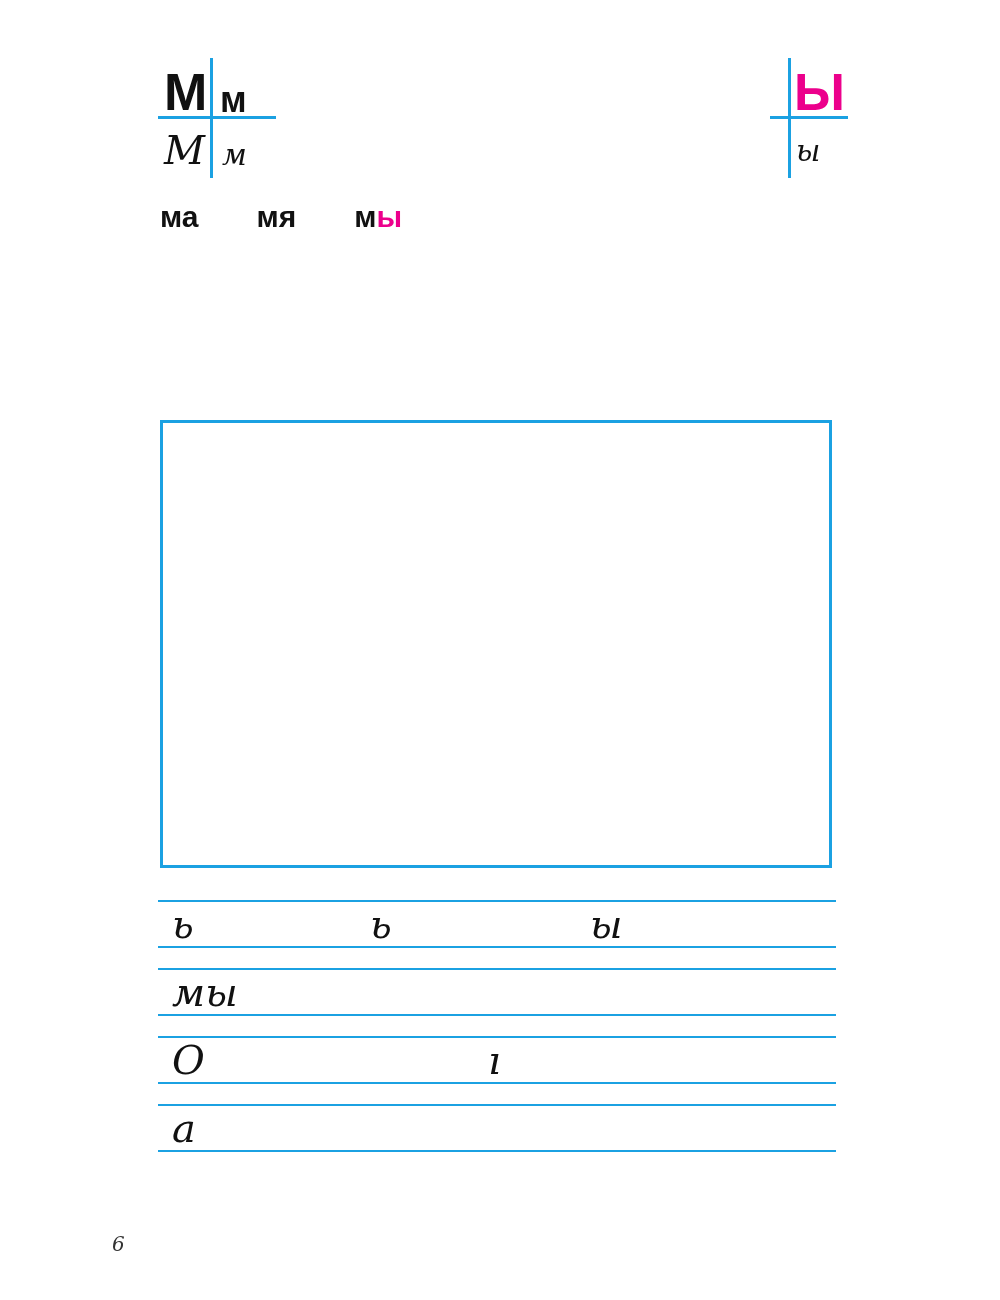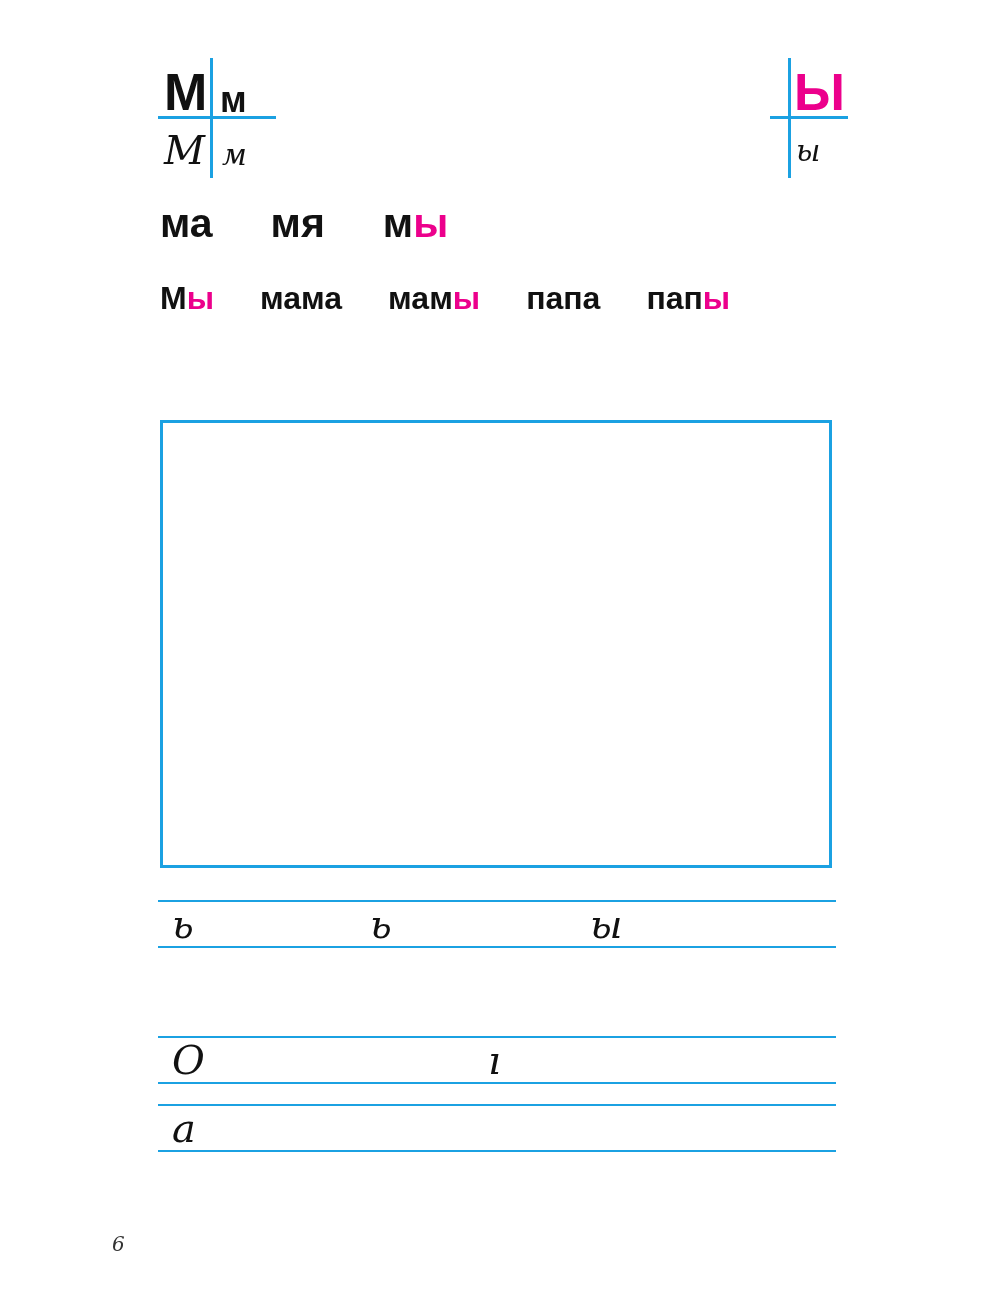--- a/index.html
+++ b/index.html
@@ -72,21 +72,21 @@
   .block-right .cursive-lower { left: 26px; top: 78px; color: #111111; }
 
   
   .row-syllables, .row-words {
     position: absolute;
     left: 160px;
     font-family: "Liberation Sans", sans-serif;
     font-weight: bold;
     white-space: nowrap;
   }
-  .row-syllables { top: 200px; font-size: 41px; }
+  .row-syllables { top: 200px; font-size: 30px; }
   .row-words     { top: 280px; font-size: 32px; }
 
   .row-syllables .item { display: inline-block; margin-right: 58px; color: #111111; }
   .row-words .item     { display: inline-block; margin-right: 46px; color: #111111; }
   .row-syllables .item:last-child, .row-words .item:last-child { margin-right: 0; }
 
   .hl { color: #ec008c; }
 
   
   .draw-box {
@@ -154,30 +154,34 @@
 
   <div class="letter-block right block-right">
     <div class="cross-v"></div>
     <div class="cross-h"></div>
     <div class="print-upper">Ы</div>
     <div class="cursive-lower">ы</div>
   </div>
 
   <div class="row-syllables" id="row-syllables"><span class="item"><span>ма</span></span><span class="item"><span>мя</span></span><span class="item"><span>м</span><span class="hl">ы</span></span></div>
 
-  <div class="row-words" id="row-words"><span class="item"><span>М</span><span class="hl">ы</span></span><span class="item"><span>мама</span></span><span class="item"><span>мам</span><span class="hl">ы</span></span><span class="item"><span>папа</span></span><span class="item"><span>пап</span><span class="hl">ы</span></span></div>
 
   <div class="draw-box"></div>
 
   <div class="rule-group" id="rule-group-0" style="top:900px;">
       <div class="rule-line top"></div>
       <div class="rule-line bottom"></div>
       <span class="glyph" style="left: 14px;">ь</span>
       <span class="glyph" style="left: 212px;">ь</span>
       <span class="glyph" style="left: 432px;">ы</span>
+    </div>
+  <div class="rule-group" id="rule-group-1" style="top:968px;">
+      <div class="rule-line top"></div>
+      <div class="rule-line bottom"></div>
+      <span class="glyph" style="left: 14px;">мы</span>
     </div>
   <div class="rule-group" id="rule-group-2" style="top:1036px;">
       <div class="rule-line top"></div>
       <div class="rule-line bottom"></div>
       <span class="glyph" style="left: 14px;">О</span>
       <span class="glyph" style="left: 330px;">ı</span>
     </div>
   <div class="rule-group" id="rule-group-3" style="top:1104px;">
       <div class="rule-line top"></div>
       <div class="rule-line bottom"></div>

